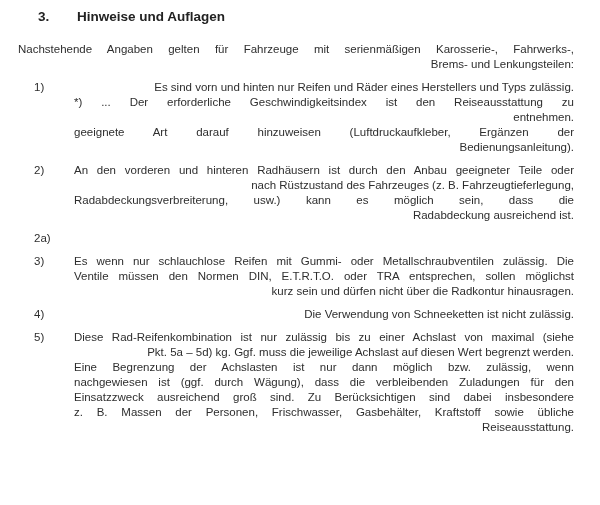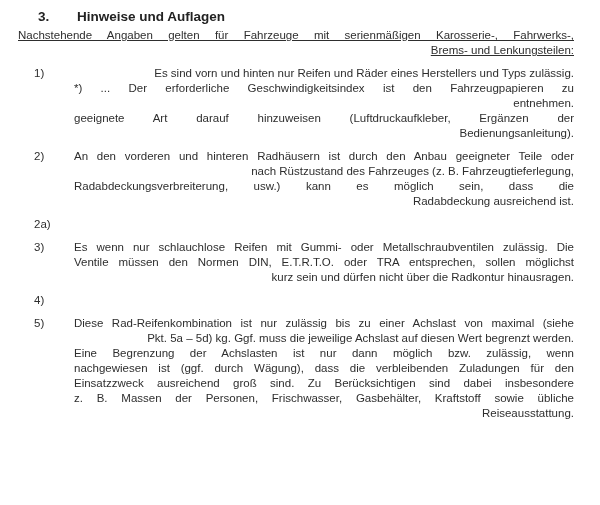--- a/index.html
+++ b/index.html
@@ -24,22 +24,21 @@
   }
   .h-num {
     margin-left: 20px;
     width: 39px;
     flex: 0 0 auto;
   }
   .h-title {
     flex: 1;
   }
   .intro {
-    margin-top: 2px;
-    text-decoration: underline;
+    margin-top: 16px;
   }
   .item {
     display: flex;
     margin-top: 8px;
   }
   .item .label {
     margin-left: 16px;
     width: 40px;
     flex: 0 0 auto;
     font-size: 11.5px;
@@ -73,21 +72,21 @@
 
   <div class="intro">
       <div class="line j">Nachstehende Angaben gelten für Fahrzeuge mit serienmäßigen Karosserie-, Fahrwerks-,</div>
       <div class="line">Brems- und Lenkungsteilen:</div>
     </div>
 
   <div class="item">
     <span class="label">1)</span>
     <div class="body">
         <div class="line">Es sind vorn und hinten nur Reifen und Räder eines Herstellers und Typs zulässig.</div>
-        <div class="line j">*) ... Der erforderliche Geschwindigkeitsindex ist den Fahrzeugpapieren zu</div>
+        <div class="line j">*) ... Der erforderliche Geschwindigkeitsindex ist den Reiseausstattung zu</div>
         <div class="line">entnehmen.</div>
         <div class="line j">geeignete Art darauf hinzuweisen (Luftdruckaufkleber, Ergänzen der</div>
         <div class="line">Bedienungsanleitung).</div>
       </div>
   </div>
 
   <div class="item">
     <span class="label">2)</span>
     <div class="body">
         <div class="line j">An den vorderen und hinteren Radhäusern ist durch den Anbau geeigneter Teile oder</div>
@@ -105,20 +104,23 @@
     <span class="label">3)</span>
     <div class="body">
         <div class="line j">Es wenn nur schlauchlose Reifen mit Gummi- oder Metallschraubventilen zulässig. Die</div>
         <div class="line j">Ventile müssen den Normen DIN, E.T.R.T.O. oder TRA entsprechen, sollen möglichst</div>
         <div class="line">kurz sein und dürfen nicht über die Radkontur hinausragen.</div>
       </div>
   </div>
 
   <div class="item">
     <span class="label">4)</span>
+    <div class="body">
+        <div class="line">Die Verwendung von Schneeketten ist nicht zulässig.</div>
+      </div>
   </div>
 
   <div class="item">
     <span class="label">5)</span>
     <div class="body">
         <div class="line j">Diese Rad-Reifenkombination ist nur zulässig bis zu einer Achslast von maximal (siehe</div>
         <div class="line">Pkt. 5a – 5d) kg. Ggf. muss die jeweilige Achslast auf diesen Wert begrenzt werden.</div>
         <div class="line j">Eine Begrenzung der Achslasten ist nur dann möglich bzw. zulässig, wenn</div>
         <div class="line j">nachgewiesen ist (ggf. durch Wägung), dass die verbleibenden Zuladungen für den</div>
         <div class="line j">Einsatzzweck ausreichend groß sind. Zu Berücksichtigen sind dabei insbesondere</div>

